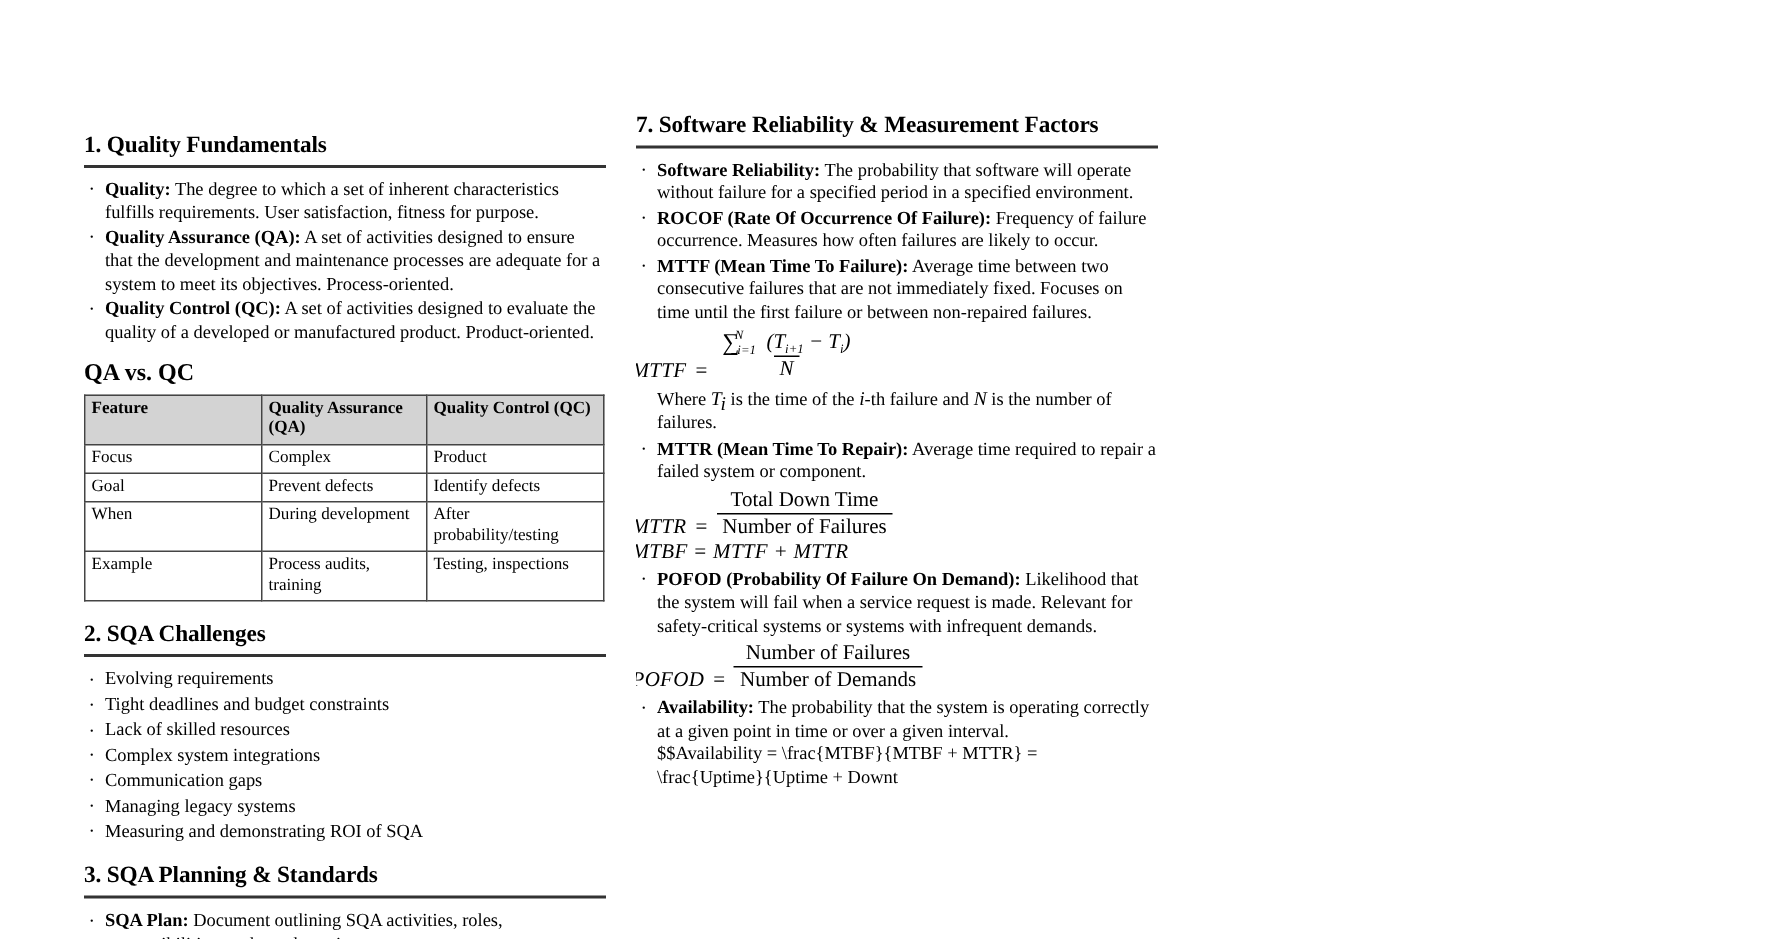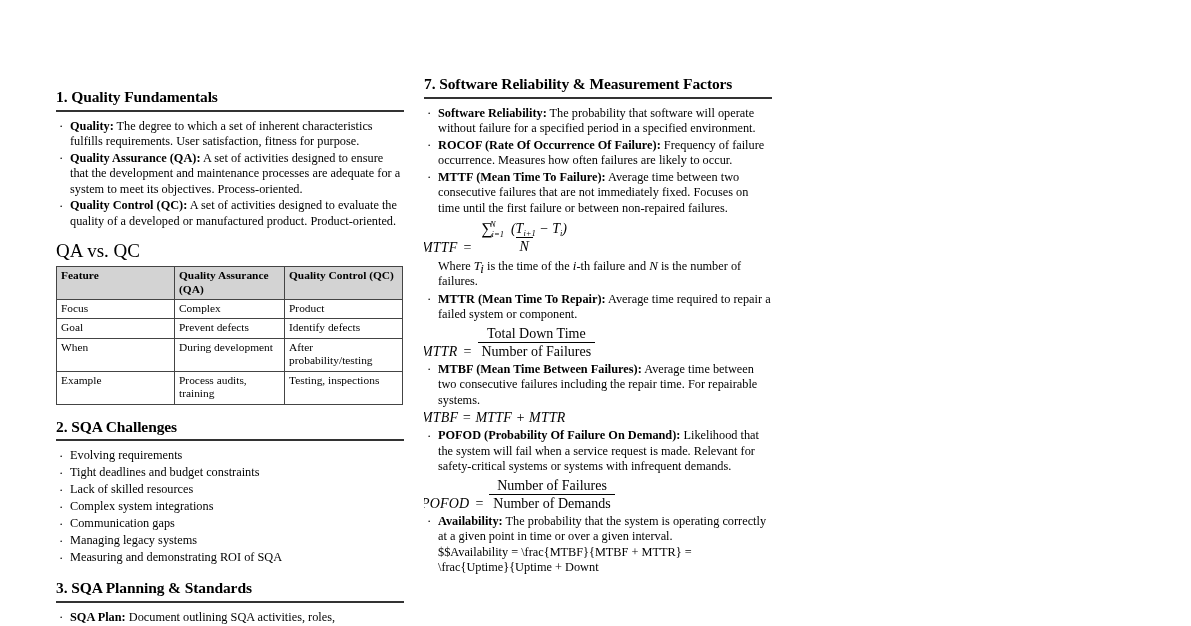--- a/index.html
+++ b/index.html
@@ -51,22 +51,22 @@
     letter-spacing: -0.1px;
   }
   .rule {
     border: 0;
     border-top: 2px solid #333333;
     margin: 0 0 7px 0;
     height: 0;
     width: 100%;
   }
   h3.subhead {
-    font-size: 19px;
-    font-weight: normal;
+    font-size: 16px;
+    font-weight: bold;
     margin: 11px 0 4px 0;
     padding: 0;
     line-height: 1.15;
   }
 
   
   ul.blist {
     list-style: none;
     margin: 0;
     padding: 0;
@@ -330,25 +330,20 @@
 
       <div class="math">
         <span class="lhs">MTTR</span>
         <span class="eq">=</span>
         <span class="frac">
           <span class="num mupright">Total Down Time</span>
           <span class="den mupright">Number of Failures</span>
         </span>
       </div>
 
-      <ul class="blist">
-        <li>
-          <span class="term">MTBF (Mean Time Between Failures):</span><span> Average time between two consecutive failures including the repair time. For repairable systems.</span>
-        </li>
-      </ul>
 
       <div class="math">
         <span class="lhs">MTBF = MTTF + MTTR</span>
       </div>
 
       <ul class="blist">
         <li>
           <span class="term">POFOD (Probability Of Failure On Demand):</span><span> Likelihood that the system will fail when a service request is made. Relevant for safety-critical systems or systems with infrequent demands.</span>
         </li>
       </ul>

